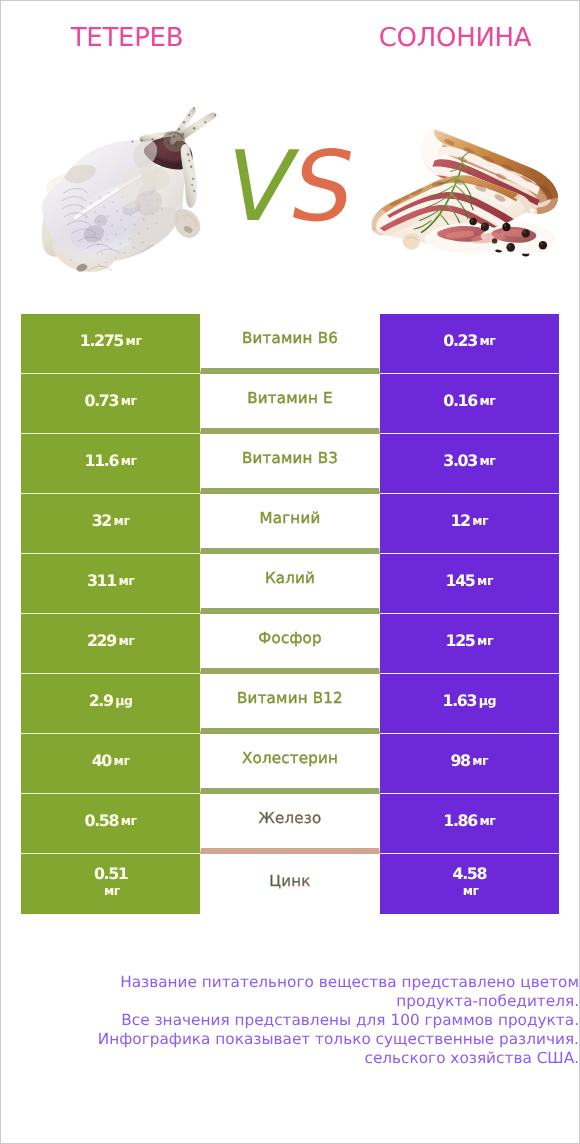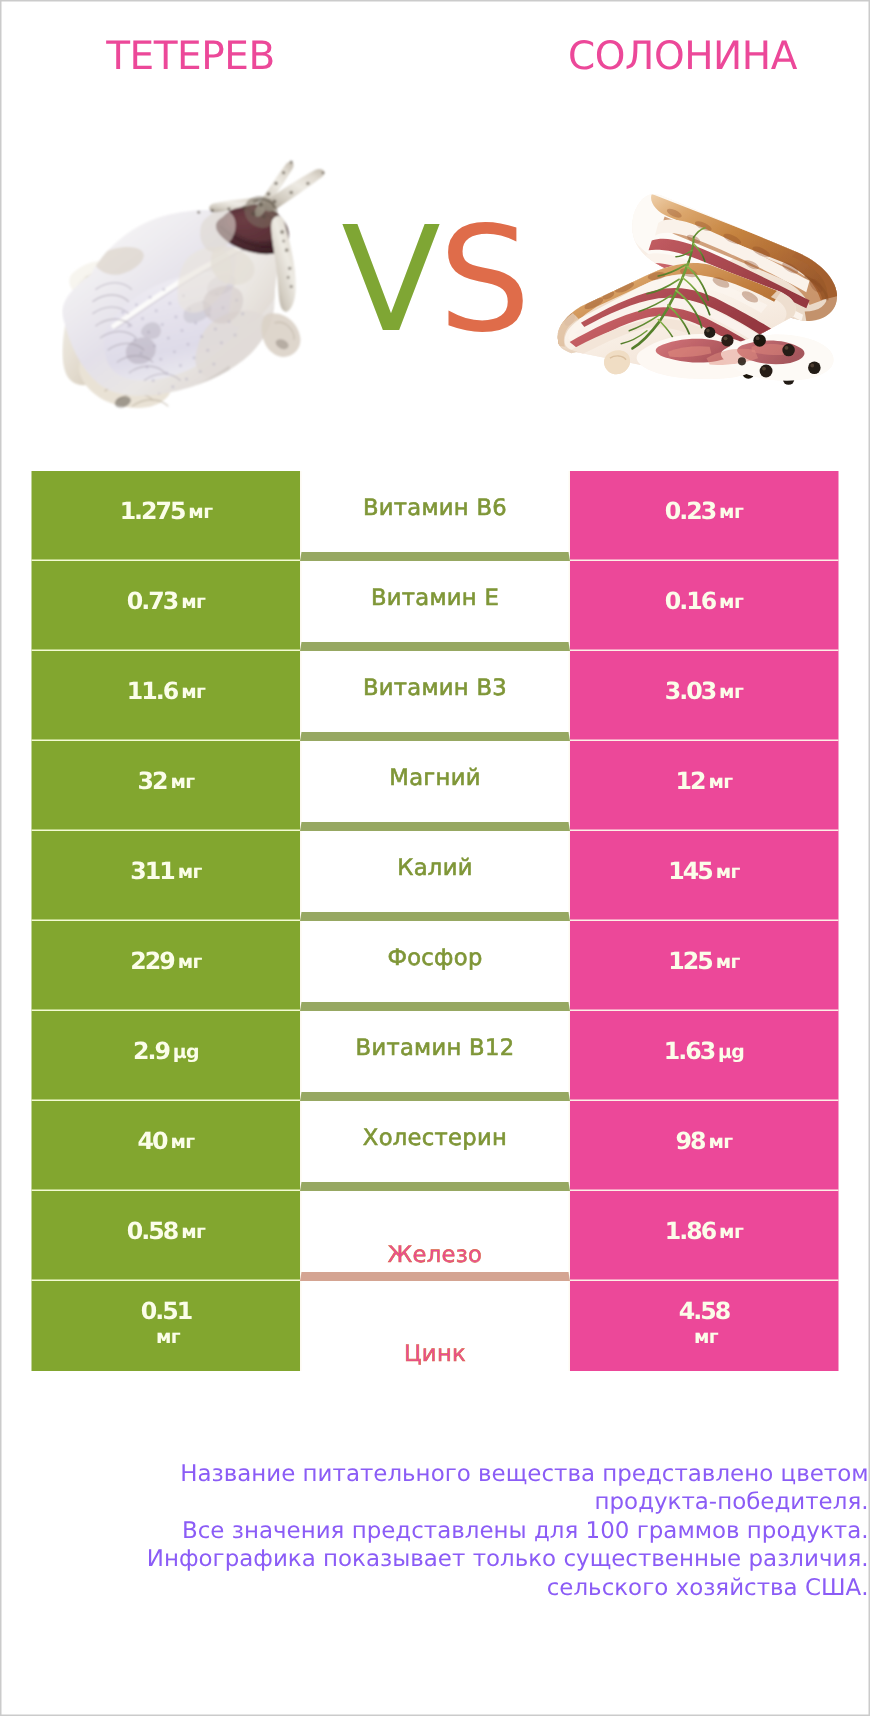--- a/index.html
+++ b/index.html
@@ -48,20 +48,21 @@
   }
   .title.left  { left: 1px; }
   .title.right { left: 329px; }
 
   
   .hero {
     position: absolute;
     left: 0; top: 70px;
     width: 466px;
     height: 228px;
+    font-style: italic;
   }
   .vs {
     position: absolute;
     left: 0;
     top: 67px;
     width: 578px;
     text-align: center;
     font-family: "DejaVu Sans", sans-serif;
     font-size: 97px;
     line-height: 97px;
@@ -107,36 +108,36 @@
   }
   .cell.val > span { position: relative; top: -3px; }
   .cell.name > span { position: relative; top: -3px; }
   .cell.val .unit {
     font-size: 12.6px;
     font-weight: 700;
     margin-left: 2.6px;
     letter-spacing: -0.45px;
   }
   .cell.left  { background: #82A62F; border-bottom: 1.5px solid #f3fbd2; }
-  .cell.right { background: #ec4899; border-bottom: 1.5px solid #fdeee6; }
+  .cell.right { background: #6d28d9; border-bottom: 1.5px solid #fdeee6; }
   .row:last-child .cell.left,
   .row:last-child .cell.right { border-bottom: none; flex-direction: column; }
 
   .cell.name {
     background: #ffffff;
     font-family: "DejaVu Sans", sans-serif;
     font-size: 15.1px;
     font-weight: 400;
     letter-spacing: 0.2px;
     border-bottom: 6px solid #000000;
     border-left: 1px solid #fdfaf1;
     border-right: 1px solid #fdfaf1;
   }
   .cell.name.green { color: #7f9637; border-bottom-color: #97a862; -webkit-text-stroke: 0.42px #7f9637; }
-  .cell.name.red   { color: #ec4899; border-bottom-color: #d4a492; align-items: flex-end; -webkit-text-stroke: 0.42px #d96a47; }
+  .cell.name.red   { color: #0f766e; border-bottom-color: #d4a492; -webkit-text-stroke: 0.42px #d96a47; }
   .row:last-child .cell.name { border-bottom: none; }
 
   
   .footer {
     position: absolute;
     left: 0;
     top: 972px;
     width: 578px;
     text-align: right;
     font-family: "DejaVu Sans", sans-serif;

